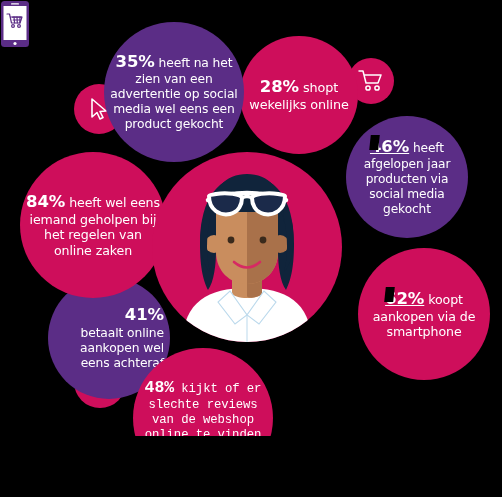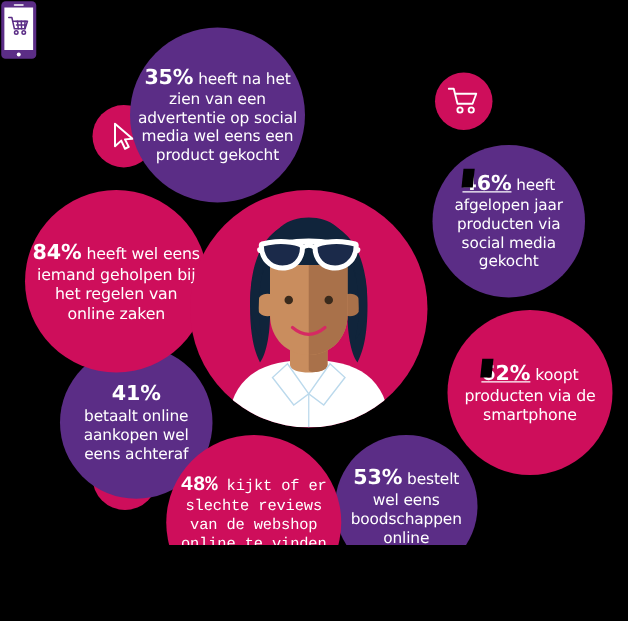--- a/index.html
+++ b/index.html
@@ -42,21 +42,21 @@
   }
   .purple { background: #5B2D86; }
   .crimson { background: #CE0E5B; }
 
   
   #b-35  { left: 104px; top: 22px;  width: 140px; height: 140px; z-index: 6; }
   #b-28  { left: 240px; top: 36px;  width: 118px; height: 118px; z-index: 5; }
   #b-46  { left: 346px; top: 116px; width: 122px; height: 122px; z-index: 4; }
   #b-84  { left: 20px;  top: 152px; width: 146px; height: 146px; z-index: 6; }
   #b-82  { left: 358px; top: 248px; width: 132px; height: 132px; z-index: 4; }
-  #b-41  { left: 48px;  top: 277px; width: 122px; height: 122px; z-index: 5; }
+  #b-41  { left: 48px;  top: 277px; width: 122px; height: 122px; z-index: 5; text-align: right; }
   #b-48  { left: 133px; top: 348px; width: 140px; height: 140px; z-index: 6; }
   #b-53  { left: 268px; top: 348px; width: 114px; height: 114px; z-index: 5; }
 
   #b-35 .txt  { font-size: 12.3px; }
   #b-84 .txt  { font-size: 12.6px; }
   #b-48 .txt  { font-size: 12.3px; font-family: Liberation Mono, monospace; }
   #b-28 .txt  { font-size: 12.8px; }
   #b-46 .txt  { font-size: 12.2px; }
   #b-82 .txt  { font-size: 12.6px; }
   #b-41 .txt  { font-size: 12.3px; }
@@ -195,38 +195,38 @@
         <path d="M90 46 Q95 43 100 46" fill="none" stroke="#FFFFFF" stroke-width="3.5"></path>
       </g>
     </svg>
   </div>
 
   
   <div class="bubble purple" id="b-35">
     <div class="txt"><span class="pct">35%</span><span> heeft na het zien van een advertentie op social media wel eens een product gekocht</span></div>
   </div>
 
+  <div class="bubble crimson" id="b-28">
+    <div class="txt"><span class="pct">28%</span><span> shopt wekelijks online</span></div>
+  </div>
 
   <div class="bubble purple" id="b-46">
     <div class="txt"><span class="pct redact">46%</span><span> heeft afgelopen jaar producten via social media gekocht</span></div>
   </div>
 
   <div class="bubble crimson" id="b-84">
     <div class="txt"><span class="pct">84%</span><span> heeft wel eens iemand geholpen bij het regelen van online zaken</span></div>
   </div>
 
   <div class="bubble crimson" id="b-82">
-    <div class="txt"><span class="pct redact">62%</span><span> koopt producten via de smartphone</span></div>
+    <div class="txt"><span class="pct redact">62%</span><span> koopt aankopen via de smartphone</span></div>
   </div>
 
   <div class="bubble purple" id="b-41">
     <div class="txt"><span class="pct">41%</span><span>betaalt online aankopen wel eens achteraf</span></div>
   </div>
 
   <div class="bubble crimson" id="b-48">
     <div class="txt"><span class="pct">48%</span><span> kijkt of er slechte reviews van de webshop online te vinden zijn</span></div>
   </div>
 
-  <div class="bubble purple" id="b-53">
-    <div class="txt"><span class="pct">53%</span><span> bestelt wel eens boodschappen online</span></div>
-  </div>
 
 </div>
 
 </body></html>

